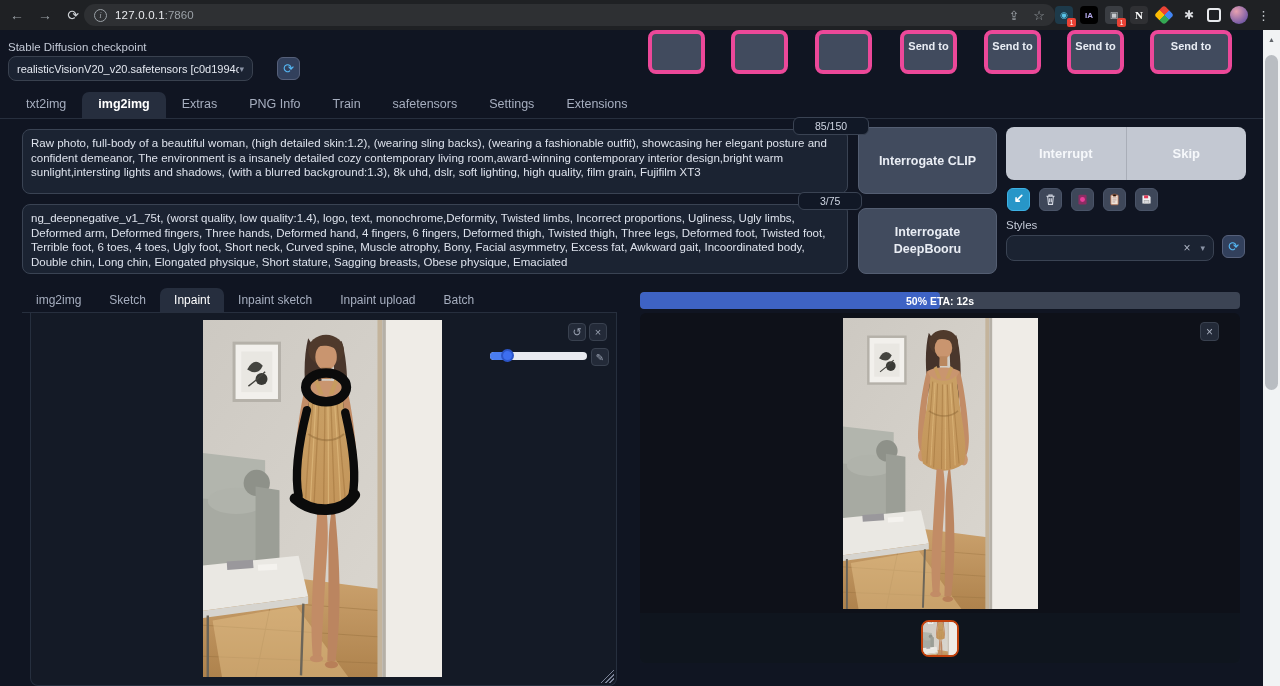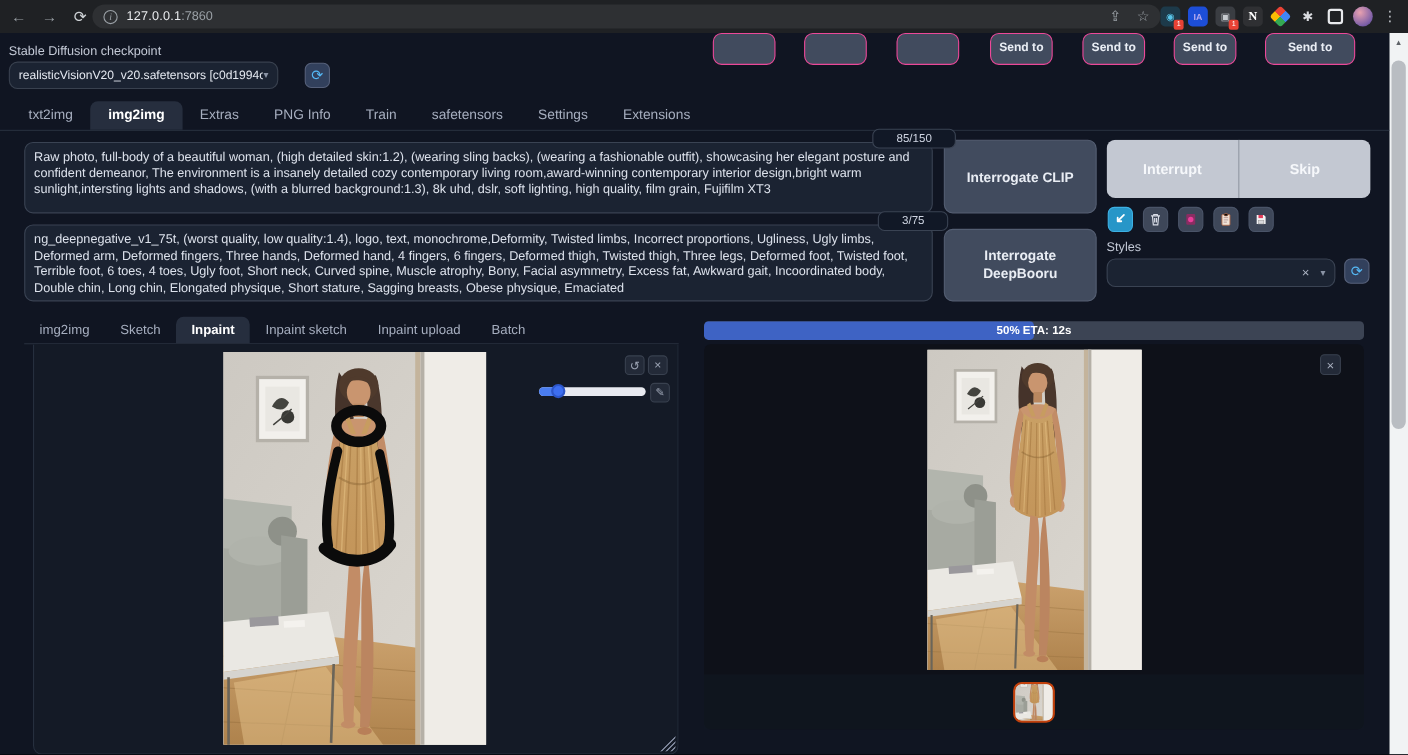--- a/index.html
+++ b/index.html
@@ -35,21 +35,21 @@
   .url-port { color:#9aa0a6; }
   .omni-right { margin-left:auto; display:flex; gap:14px; align-items:center; }
   .omni-right span { color:#9aa0a6; font-size:13px; cursor:pointer; }
   .ext-area { position:absolute; right:8px; top:0; height:30px; display:flex; align-items:center; gap:7px; }
   .ext-tile { position:relative; width:18px; height:18px; border-radius:4px;
     display:flex; align-items:center; justify-content:center; font-size:9px; cursor:pointer; }
   .badge { position:absolute; right:-3px; bottom:-3px; min-width:9px; height:9px;
     background:#e94235; color:#fff; font-size:6.5px; line-height:9px; text-align:center;
     border-radius:2px; padding:0 1px; }
   .tile-teal { background:#1d3a4a; color:#58c4e8; }
-  .tile-ia   { background:#1d4ed8; color:#b7abef; font-weight:bold; font-size:8px; }
+  .tile-ia   { background:#000000; color:#b7abef; font-weight:bold; font-size:8px; }
   .tile-dark { background:#3a3d42; color:#c7cbd0; }
   .tile-n    { background:#2f3033; color:#fff; font-family:"Liberation Serif",serif; font-weight:bold; font-size:11px; }
   .tile-diamond { width:14px; height:14px; transform:rotate(45deg); border-radius:3px;
     background:conic-gradient(#4285f4 0 25%, #34a853 0 50%, #fbbc04 0 75%, #ea4335 0); }
   .tile-puzzle { color:#dadce0; font-size:12px; }
   .tile-window { border:2px solid #e8eaed; border-radius:3px; width:14px; height:14px; }
   .avatar { width:18px; height:18px; border-radius:50%;
     background:radial-gradient(circle at 35% 30%, #e8a1b0, #7b5ea7 70%, #41356b); cursor:pointer; }
   .kebab { color:#c7cbd0; font-size:13px; cursor:pointer; padding:0 2px; }
 
@@ -124,21 +124,21 @@
   .styles-label { position:absolute; left:1006px; top:189px; }
   .styles-dd { position:absolute; left:1006px; top:205px; width:208px; height:26px;
     background:#1b2332; border:1px solid #3a4353; border-radius:8px;
     display:flex; align-items:center; padding:0 8px; cursor:pointer; }
   .styles-dd .clear { margin-left:auto; color:#aeb5c4; font-size:12px; }
   .styles-dd .caret { margin-left:10px; color:#8a93a5; font-size:9px; }
 
   
   .subtabs { position:absolute; left:22px; top:258px; display:flex; }
   .subtab { padding:5px 14px; font-size:12px; color:#a6aebf; cursor:pointer; border-radius:7px 7px 0 0; }
-  .subtab.active { background:#262e3e; color:#fff; font-weight:bold; }
+  .subtab.active { background:#262e3e; color:#fff; font-weight:normal; }
   .subtabs-underline { position:absolute; left:22px; top:282px; width:595px; height:1px; background:#272f3e; }
 
   
   .inpaint-panel { position:absolute; left:30px; top:283px; width:587px; height:373px;
     background:#141a26; border:1px solid #262f3e; border-radius:0 0 8px 8px; border-top:none; }
   .canvas-img { position:absolute; left:172px; top:7px; width:239px; height:357px; background:#d8d4cd; }
   .canvas-tools { position:absolute; right:9px; top:10px; display:flex; gap:3px; }
   .tool-btn { width:18px; height:18px; border-radius:4px; background:#232a38; border:1px solid #39414f;
     color:#9aa2b2; font-size:11px; display:flex; align-items:center; justify-content:center; cursor:pointer; }
   .brush-slider { position:absolute; right:29px; top:39px; width:97px; height:8px;
@@ -163,21 +163,21 @@
     font-size:10.5px; font-weight:bold; color:#fff; }
   .gallery { position:absolute; left:640px; top:283px; width:600px; height:350px; background:#0e1119; border-radius:6px; }
   .gallery-close { position:absolute; right:21px; top:9px; width:19px; height:19px; border-radius:4px;
     background:#232a38; border:1px solid #39414f; color:#aab1c0; font-size:12px;
     display:flex; align-items:center; justify-content:center; cursor:pointer; }
   .result-img { position:absolute; left:203px; top:5px; width:195px; height:291px; background:#d8d4cd; }
   .thumb-strip { position:absolute; left:0; top:300px; width:600px; height:50px;
     background:#12182394; display:flex; align-items:center; justify-content:center; }
   .thumb { width:38px; height:37px; border:2px solid #c2410c; border-radius:8px; overflow:hidden;
     background:#d8d4cd; cursor:pointer; }
-  .send-btn { position:absolute; top:0; height:29px; background:#414b5e; border:1px solid #ec4899;
+  .send-btn { position:absolute; top:0; height:44px; background:#414b5e; border:4px solid #ec4899;
     border-radius:8px; color:#e9edf4; font-size:11px; font-weight:bold; text-align:center;
     padding-top:6px; cursor:pointer; }
 </style>
 </head>
 <body>
 
 <svg width="0" height="0" style="position:absolute" aria-hidden="true">
   <defs>
     <linearGradient id="gWall" x1="0" y1="0" x2="1" y2="1">
       <stop offset="0" stop-color="#cdc9c2"></stop>

